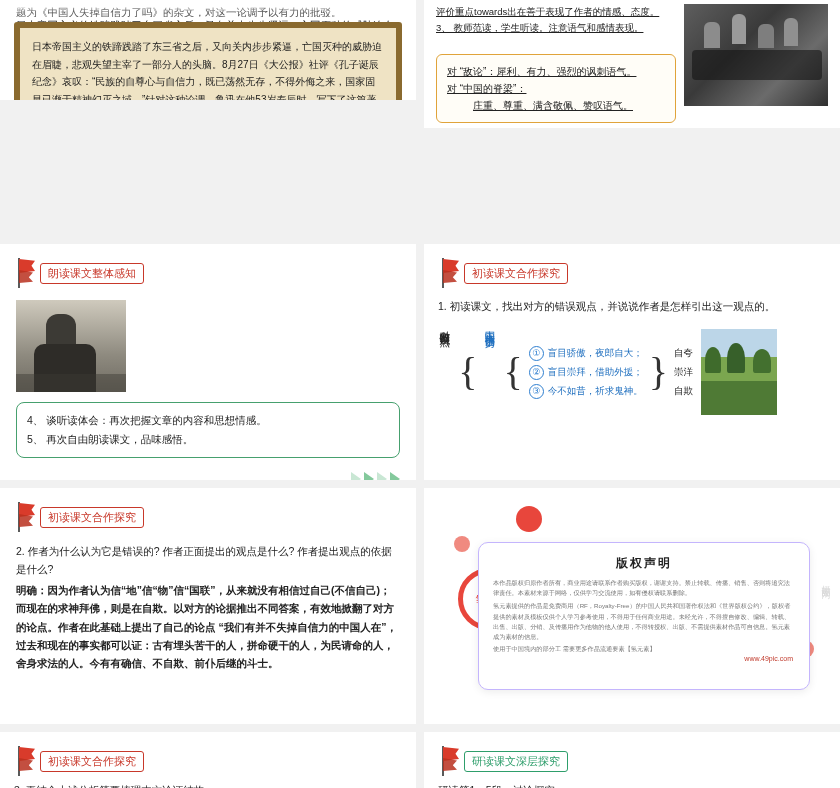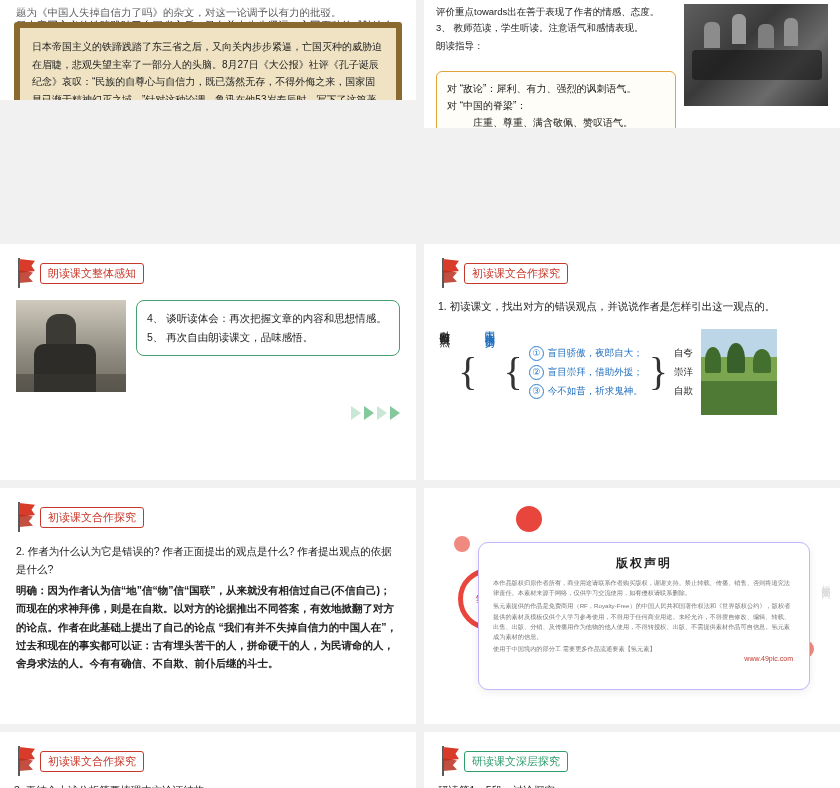--- a/index.html
+++ b/index.html
@@ -57,24 +57,23 @@
     <div class="s1top" style="color:#555;overflow:hidden;height:13px;">题为《中国人失掉自信力了吗》的杂文，对这一论调予以有力的批驳。</div>
     <div class="s1top" style="padding-top:0;">日本帝国主义的铁蹄践踏了东三省之后，又向关内步步紧逼，亡国灭种的威胁迫在眉睫，悲观失望主宰了一部分人的头脑。8月27日《大公报》社评《孔子诞辰纪念》哀叹：“民族的自尊心与自信力，既已荡然无存，不得外侮之来，国家固早已濒于精神幻灭之域。”针对这种论调，鲁迅在他53岁寿辰时，写下了这篇著名的杂文。</div>
     <div style="position:absolute;left:14px;top:22px;right:14px;">
       <div class="parchment">日本帝国主义的铁蹄践踏了东三省之后，又向关内步步紧逼，亡国灭种的威胁迫在眉睫，悲观失望主宰了一部分人的头脑。8月27日《大公报》社评《孔子诞辰纪念》哀叹：“民族的自尊心与自信力，既已荡然无存，不得外侮之来，国家固早已濒于精神幻灭之域。”针对这种论调，鲁迅在他53岁寿辰时，写下了这篇著名的杂文。</div>
     </div>
     <div class="fade"></div>
   </div>
 
   <div class="slide" style="height:128px;">
     <div style="display:flex;gap:8px;padding:4px 12px 0 12px;">
-      <div style="flex:1 1 auto;min-width:0;">
+      <div style="flex:1 1 auto;min-width:0;text-decoration:underline;">
         <div style="font-size:9.5px;line-height:1.7;">评价重点towards出在善于表现了作者的情感、态度。</div>
         <div style="font-size:9.5px;line-height:1.7;margin-bottom:4px;">3、 教师范读，学生听读。注意语气和感情表现。</div>
-        <div style="font-size:9.5px;">朗读指导：</div>
         <div class="box-orange" style="margin-top:18px;">
           <div>对 “敌论”：犀利、有力、强烈的讽刺语气。</div>
           <div>对 “中国的脊梁”：</div>
           <div style="padding-left:26px;">庄重、尊重、满含敬佩、赞叹语气。</div>
         </div>
       </div>
       <div class="photo bw" style="position:relative;width:144px;height:102px;flex:0 0 auto;background:
           linear-gradient(135deg,#5e5e5e 0%,#3a3a3a 40%,#6b6b6b 70%,#2f2f2f 100%);">
         <div style="position:absolute;left:8px;top:46px;width:130px;height:30px;background:rgba(20,20,20,.6);border-radius:4px;"></div>
         <div style="position:absolute;left:20px;top:18px;width:16px;height:26px;background:#8c8c8c;border-radius:6px 6px 0 0;"></div>
@@ -87,21 +86,21 @@
 
   <div class="slide">
     <div class="hdr">
       <div class="flag">
           <div class="pole"></div>
           <div class="cloth"></div>
           <div class="cloth2"></div>
         </div>
       <div class="lbl">朗读课文整体感知</div>
     </div>
-    <div style="display:flex;gap:10px;padding:12px 16px 0 16px;">
+    <div style="display:flex;gap:10px;padding:12px 16px 0 16px;flex-direction:column;">
       <div class="photo" style="position:relative;width:110px;height:92px;flex:0 0 auto;background:linear-gradient(#cfcabd,#8e8a7f 60%,#6f6b62);">
         <div style="position:absolute;left:30px;top:14px;width:30px;height:34px;background:#3c3a35;border-radius:12px 12px 2px 2px;"></div>
         <div style="position:absolute;left:18px;top:44px;width:62px;height:48px;background:#2e2c28;border-radius:10px 10px 0 0;"></div>
         <div style="position:absolute;left:0;bottom:0;width:110px;height:18px;background:rgba(60,58,52,.45);"></div>
       </div>
       <div style="flex:1 1 auto;min-width:0;">
         <div class="box-green">
           <div>4、 谈听读体会：再次把握文章的内容和思想情感。</div>
           <div>5、 再次自由朗读课文，品味感悟。</div>
         </div>

